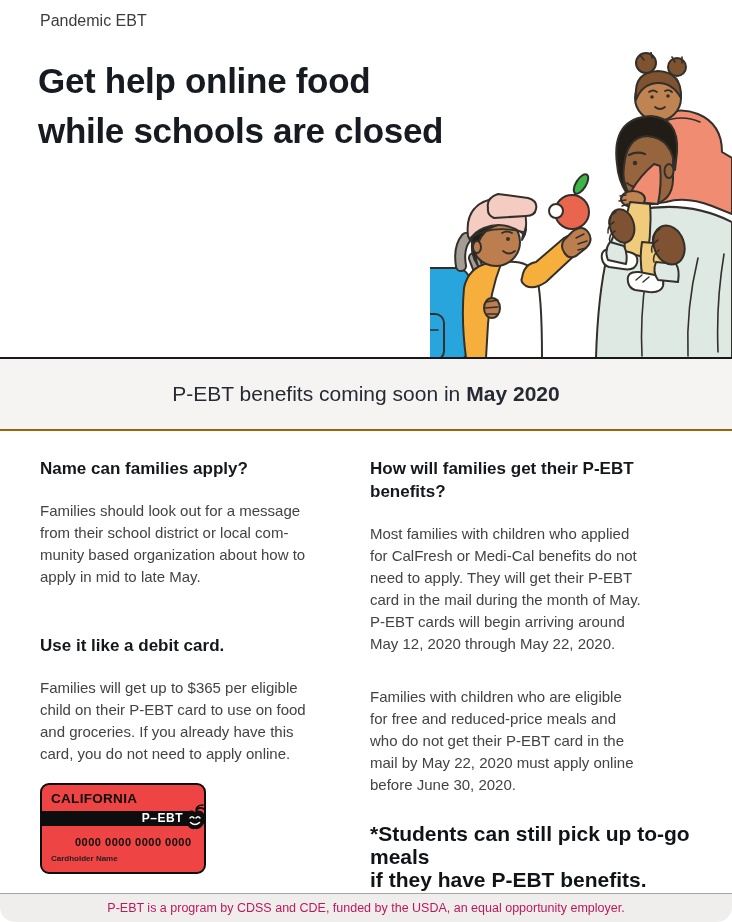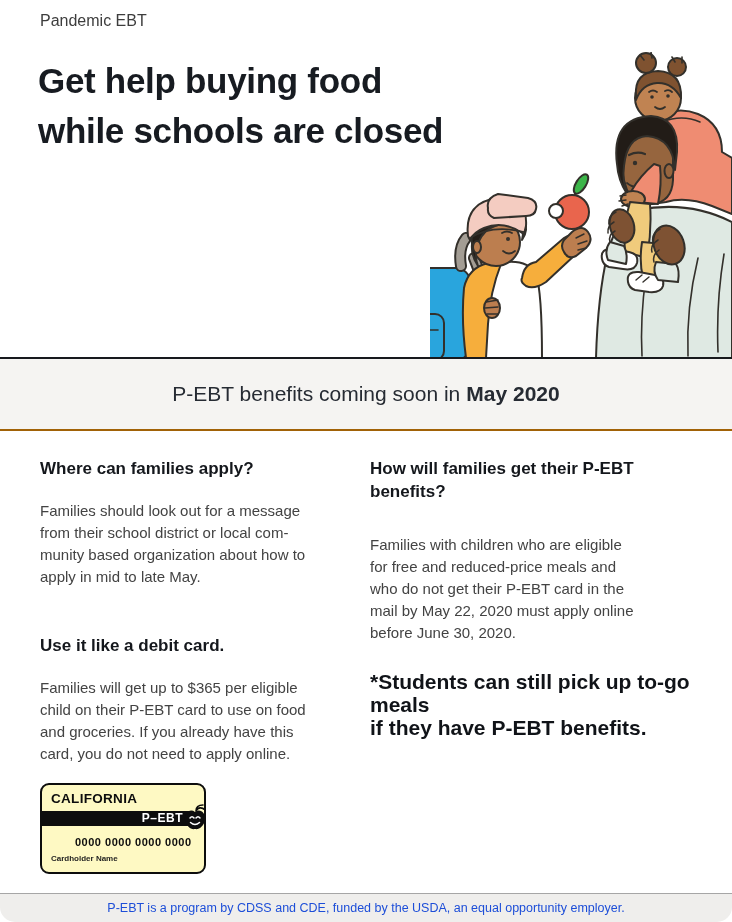--- a/index.html
+++ b/index.html
@@ -27,48 +27,48 @@
   .banner strong { font-weight:700; margin-left:6px; }
   .columns { position:absolute; left:40px; top:457px; width:652px; display:flex; }
   .col-left { width:314px; }
   .col-right { width:322px; margin-left:16px; }
   h3 { font-size:17px; font-weight:700; color:#14171c; line-height:23px; white-space:pre-line; }
   .body { margin-top:20px; font-size:15px; line-height:22px; color:#434343; white-space:pre-line; }
   .h3-second { margin-top:46px; }
   .para2 { margin-top:31px; }
   .note { margin-top:26px; font-size:21px; font-weight:700; line-height:23px; color:#101318; white-space:pre-line; }
   .ebt-card {
-    margin-top:18px; width:166px; height:91px; background:#fef9c3;
+    margin-top:18px; width:166px; height:91px; background:#ef4444;
     border:2.5px solid #0d0d0d; border-radius:9px; padding:6px 9px 0;
     position:relative;
   }
   .card-state { font-size:13.5px; font-weight:800; letter-spacing:0.3px; color:#0d0d0d; line-height:16px; }
   .card-bar-row { position:relative; margin-left:-9px; margin-top:4px; height:16px; }
   .card-bar {
     width:150px; height:15px; background:#0d0d0d; color:#ffffff;
     font-size:12px; font-weight:700; letter-spacing:0.5px;
     text-align:right; padding-right:9px; line-height:15px;
   }
   .card-apple { position:absolute; left:141px; top:-8px; width:24px; height:27px; }
   .card-number { margin-top:9px; font-size:11px; font-weight:700; letter-spacing:0.5px; color:#0d0d0d;padding-left:24px; }
   .card-holder { margin-top:6px; font-size:8px; font-weight:700; color:#1f1f1f; }
   .footer {
     position:absolute; left:0; bottom:0; width:732px; height:29px; background:#efeeec;
     border-top:1px solid #a6a6a6; display:flex; align-items:center; justify-content:center;
-    font-size:12.5px; color:#1d4ed8;
+    font-size:12.5px; color:#be185d;
   }
 </style>
 </head>
 <body>
 
 <div class="page">
 
   <div class="eyebrow">Pandemic EBT</div>
 
-  <h1 class="title">Get help buying food
+  <h1 class="title">Get help online food
 while schools are closed</h1>
 
 
   <div class="illustration" aria-label="Child wearing a pink cap and blue backpack holding up an apple beside an adult carrying a toddler on their shoulders">
     <svg width="302" height="306" viewBox="0 0 302 306" fill="none" stroke="#33302b" stroke-width="2" stroke-linecap="round" stroke-linejoin="round">
 
       <g>
 
         <path d="M208,158 Q188,166 179,196 Q168,238 166,306 L302,306 L302,170 Q258,148 208,158 Z" fill="#dfe9e3"></path>
         <path d="M216,224 Q210,266 212,304" stroke-width="1.6"></path>
@@ -156,21 +156,21 @@
       </g>
     </svg>
   </div>
 
   <div class="banner">
     <div class="banner-text"><span>P-EBT benefits coming soon in</span><strong>May 2020</strong></div>
   </div>
 
   <div class="columns">
     <div class="col-left">
-      <h3>Where can families apply?</h3>
+      <h3>Name can families apply?</h3>
       <p class="body">Families should look out for a message
 from their school district or local com-
 munity based organization about how to
 apply in mid to late May.</p>
 
       <h3 class="h3-second">Use it like a debit card.</h3>
       <p class="body">Families will get up to $365 per eligible
 child on their P-EBT card to use on food
 and groceries. If you already have this
 card, you do not need to apply online.</p>
@@ -187,20 +187,26 @@
           </svg>
         </div>
         <div class="card-number">0000 0000 0000 0000</div>
         <div class="card-holder">Cardholder Name</div>
       </div>
     </div>
 
     <div class="col-right">
       <h3>How will families get their P-EBT
 benefits?</h3>
+      <p class="body">Most families with children who applied
+for CalFresh or Medi-Cal benefits do not
+need to apply. They will get their P-EBT
+card in the mail during the month of May.
+P-EBT cards will begin arriving around
+May 12, 2020 through May 22, 2020.</p>
       <p class="body para2">Families with children who are eligible
 for free and reduced-price meals and
 who do not get their P-EBT card in the
 mail by May 22, 2020 must apply online
 before June 30, 2020.</p>
       <p class="note">*Students can still pick up to-go meals
 if they have P-EBT benefits.</p>
     </div>
   </div>
 

